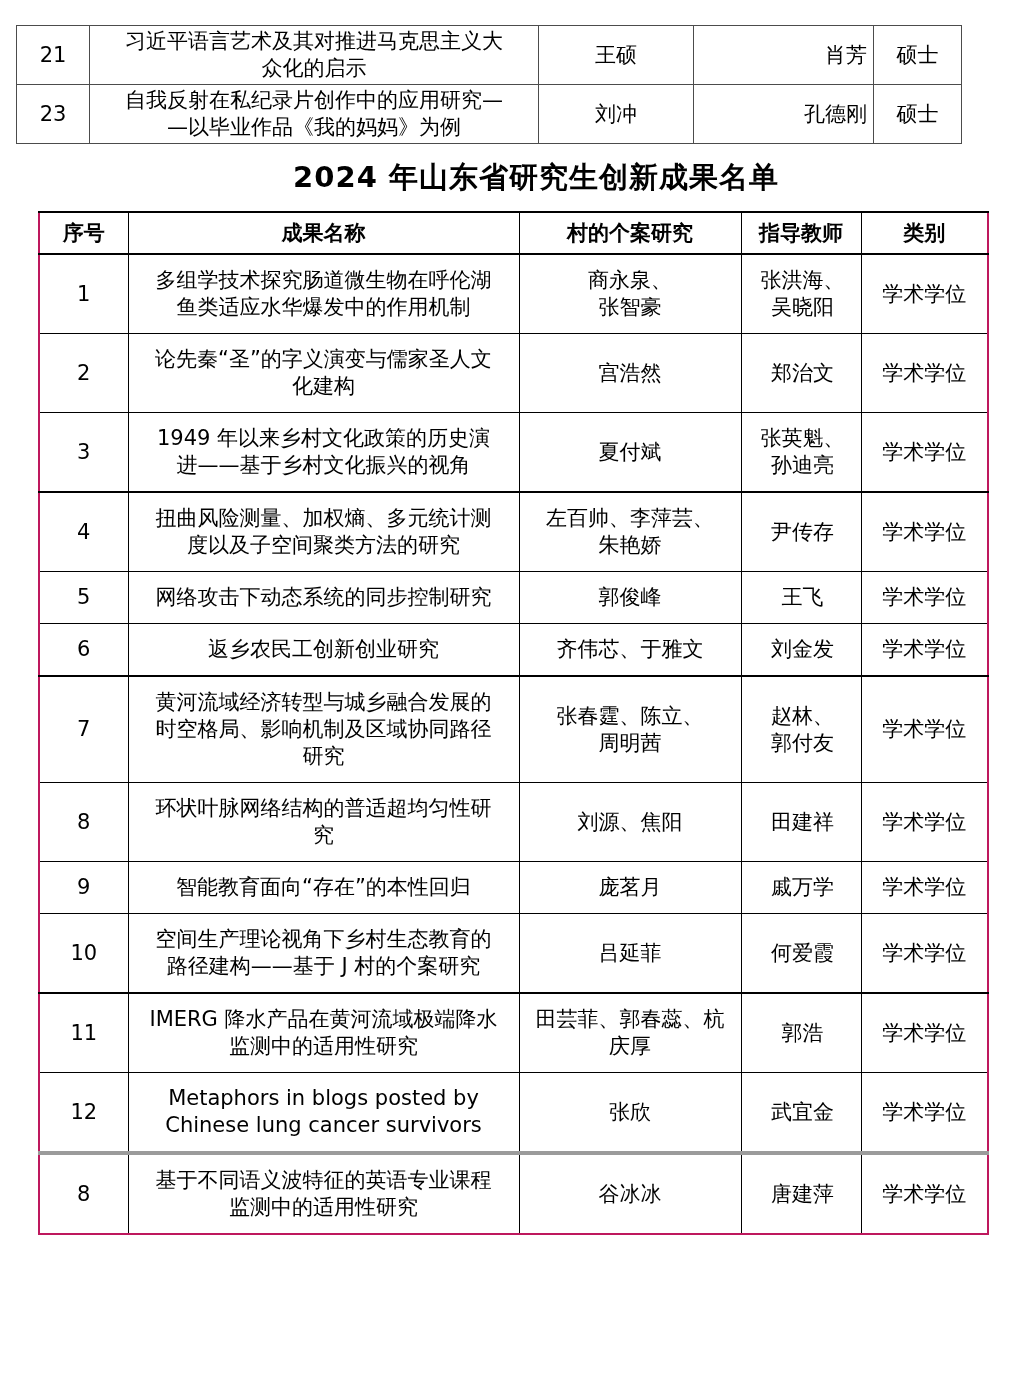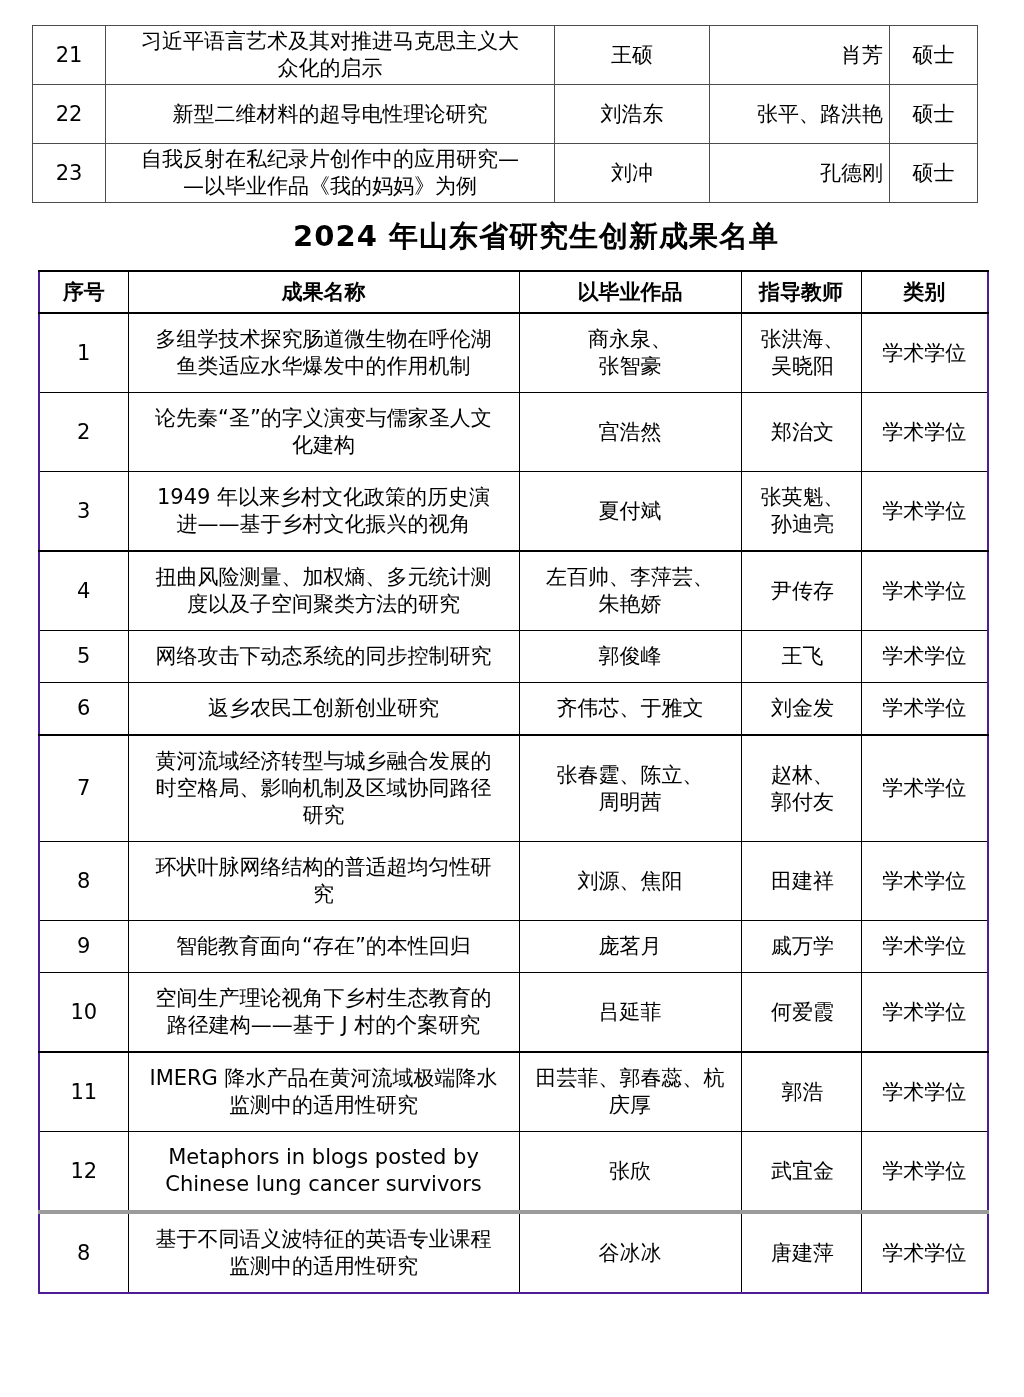--- a/index.html
+++ b/index.html
@@ -6,38 +6,38 @@
   body{
     width:1024px;height:1397px;background:#ffffff;color:#000;
     font-family:"DejaVu Sans","Liberation Sans",sans-serif;
     overflow:hidden;
   }
   .page{padding-top:25px;}
   table{border-collapse:collapse;table-layout:fixed;}
   td,th{vertical-align:middle;word-break:break-word;box-sizing:border-box;}
 
   
-  #top-table{margin-left:32px;width:945px;border-radius:9px;}
+  #top-table{margin-left:16px;width:945px;border-radius:9px;}
   #top-table td{
     border:1px solid #4c4c4c;
     font-size:21px;line-height:27px;
     height:59px;padding:1px 6px;
     text-align:center;white-space:pre-line;
   }
   #top-table td.col-advisors{text-align:right;padding-left:11px;}
 
   
   .doc-title{
     width:1024px;text-align:center;
     font-size:29px;font-weight:bold;
     margin:14px 0 13px 0;letter-spacing:1px;padding-left:24px;
   }
 
   
-  #main-table{margin-left:38px;width:949px;border:2px solid #4c1d95;}
+  #main-table{margin-left:38px;width:949px;border:2px solid #be185d;}
   #main-table th{
     border:1.5px solid #000;border-top:2px solid #000;border-bottom:2.5px solid #000;
     font-size:21px;font-weight:bold;padding:6px 4px;height:28px;text-align:center;
   }
   #main-table td{
     border:1.5px solid #000;
     font-size:21px;line-height:27px;
     padding:12px 6px;text-align:center;white-space:pre-line;
   }
   #main-table td.col-advisors{text-align:center;padding-left:9px;}
@@ -59,27 +59,20 @@
         <col style="width:180px">
         <col style="width:88px">
     </colgroup>
     <tbody id="top-tbody">
         <tr>
           <td class="col-no">21</td>
           <td class="col-name">习近平语言艺术及其对推进马克思主义大
 众化的启示</td>
           <td class="col-completers">王硕</td>
           <td class="col-advisors">肖芳</td>
-          <td class="col-category">硕士</td>
-        </tr>
-        <tr>
-          <td class="col-no">22</td>
-          <td class="col-name">新型二维材料的超导电性理论研究</td>
-          <td class="col-completers">刘浩东</td>
-          <td class="col-advisors">张平、路洪艳</td>
           <td class="col-category">硕士</td>
         </tr>
         <tr>
           <td class="col-no">23</td>
           <td class="col-name">自我反射在私纪录片创作中的应用研究—
 —以毕业作品《我的妈妈》为例</td>
           <td class="col-completers">刘冲</td>
           <td class="col-advisors">孔德刚</td>
           <td class="col-category">硕士</td>
         </tr>
@@ -93,21 +86,21 @@
       <col style="width:89px">
         <col style="width:391px">
         <col style="width:222px">
         <col style="width:120px">
         <col style="width:127px">
     </colgroup>
     <thead>
       <tr>
         <th>序号</th>
         <th>成果名称</th>
-        <th>以毕业作品</th>
+        <th>村的个案研究</th>
         <th>指导教师</th>
         <th>类别</th>
       </tr>
     </thead>
     <tbody id="main-tbody">
         <tr>
           <td class="col-no">1</td>
           <td class="col-name">多组学技术探究肠道微生物在呼伦湖
 鱼类适应水华爆发中的作用机制</td>
           <td class="col-completers">商永泉、

